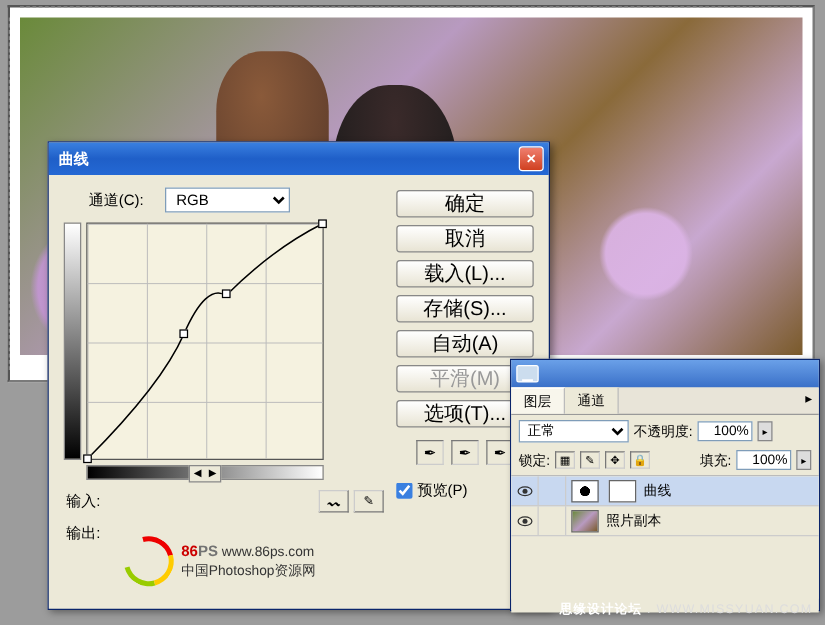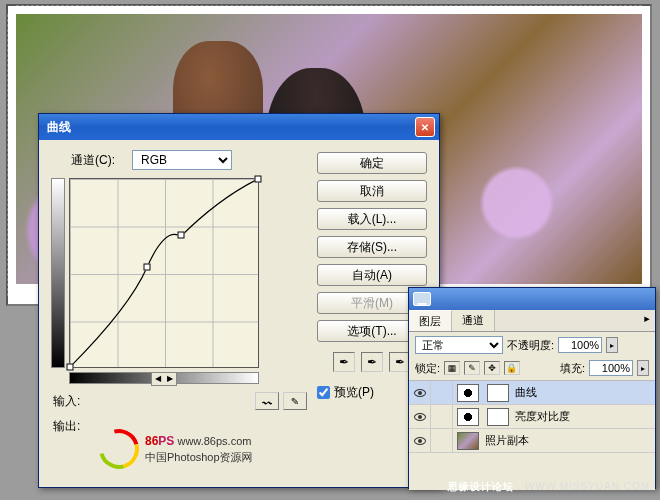--- a/index.html
+++ b/index.html
@@ -33,21 +33,21 @@
 .grad-h-row { display:flex; align-items:center; gap:4px; margin-top: 4px; margin-left: 18px; }
 .grad-h { width: 190px; height: 12px; background: linear-gradient(to right, #000, #fff); border: 1px solid #888; position: relative; }
 .grad-toggles { position:absolute; left:50%; top:-1px; transform:translateX(-50%); width:26px; height:14px; background:#ece9d8; border:1px solid #888; display:flex; }
 .grad-toggles span { flex:1; font-size:8px; text-align:center; line-height:12px; }
 
 .io-row { display: flex; align-items: center; margin-top: 8px; gap: 6px; margin-left: 2px; }
 .io-row .tools { margin-left: auto; display:flex; gap:4px; }
 .tool-btn { width: 24px; height: 18px; border: 1px outset #ccc; background: #ece9d8; display:flex; align-items:center; justify-content:center; font-size:10px; }
 
 .curves-right { width: 110px; display: flex; flex-direction: column; gap: 6px; padding-top: 2px; }
-.ps-btn { height: 22px; border: 1px solid #888; border-radius: 3px; background: linear-gradient(to bottom, #fff, #e8e4d4); font-size: 12px; cursor: pointer; display:flex; align-items:center; justify-content:center; }
+.ps-btn { height: 22px; border: 1px solid #888; border-radius: 3px; background: linear-gradient(to bottom, #fff, #e8e4d4); font-size: 16px; cursor: pointer; display:flex; align-items:center; justify-content:center; }
 .ps-btn.disabled { color: #999; }
 .eyedrops { display: flex; gap: 6px; margin-top: 4px; justify-content: center; }
 .eyedrop { width: 22px; height: 20px; border: 1px inset #ccc; background: #ece9d8; display:flex; align-items:center; justify-content:center; }
 .preview-row { display: flex; align-items: center; gap: 4px; margin-top: 6px; }
 .preview-row input { accent-color: #3a80e0; }
 
 
 .layers-panel { right: 4px; top: 287px; width: 248px; height: 202px; }
 .panel-title { height: 22px; background: linear-gradient(to bottom, #6aa0e8, #3a70c8); display: flex; align-items: center; font-size: 11px; color: #fff; }
 .panel-min { width: 18px; height: 14px; background: #cde; border: 1px solid #fff; margin: 0 4px; border-radius:2px; display:flex; align-items:flex-end; justify-content:center; }
@@ -157,21 +157,21 @@
       </div>
       <label class="preview-row">
         <input type="checkbox" checked="" style="">
         <span>预览(P)</span>
       </label>
     </div>
   </div>
   <div class="watermark">
     <div class="logo86"></div>
     <div class="logo-text">
-      <div><span class="brand">86</span><span class="brand" style="color:#be185d">PS</span> <span>www.86ps.com</span></div>
+      <div><span class="brand">86</span><span class="brand" style="color:#737373">PS</span> <span>www.86ps.com</span></div>
       <div>中国Photoshop资源网</div>
     </div>
   </div>
 </div>
 
 <div class="dialog layers-panel">
   <div class="panel-title">
     <span class="spacer"></span>
     <span class="panel-min">▁</span>
   </div>
@@ -209,29 +209,20 @@
         <div class="layer-link"></div>
         <div class="layer-thumb adj"></div>
         <div class="layer-thumb mask"></div>
         <span class="layer-name">曲线</span>
       </div>
       <div class="layer-item">
         <div class="layer-vis">
             <span class="eye"></span>
           </div>
         <div class="layer-link"></div>
-        <div class="layer-thumb adj"></div>
-        <div class="layer-thumb mask"></div>
-        <span class="layer-name">亮度对比度</span>
-      </div>
-      <div class="layer-item">
-        <div class="layer-vis">
-            <span class="eye"></span>
-          </div>
-        <div class="layer-link"></div>
         <div class="layer-thumb img"></div>
         <span class="layer-name">照片副本</span>
       </div>
     </div>
   </div>
 </div>
 
 <div class="wm2">
   <b>思缘设计论坛</b> . <span>WWW.MISSYUAN.COM</span>
 </div>

